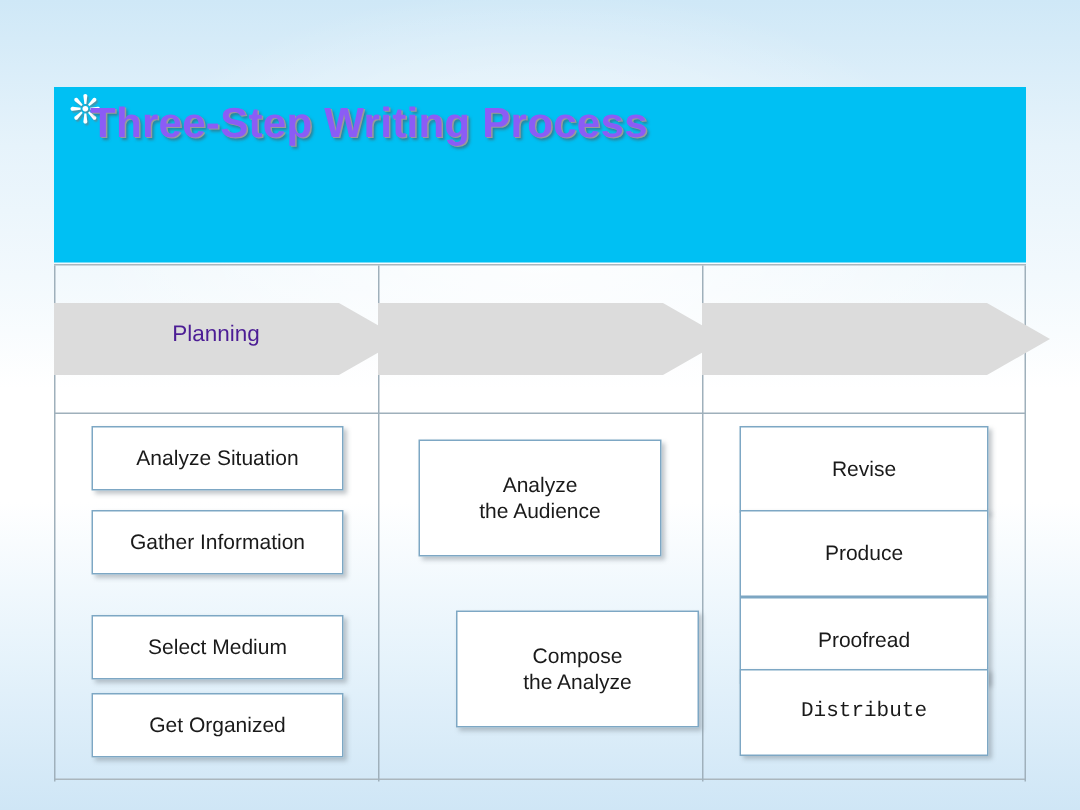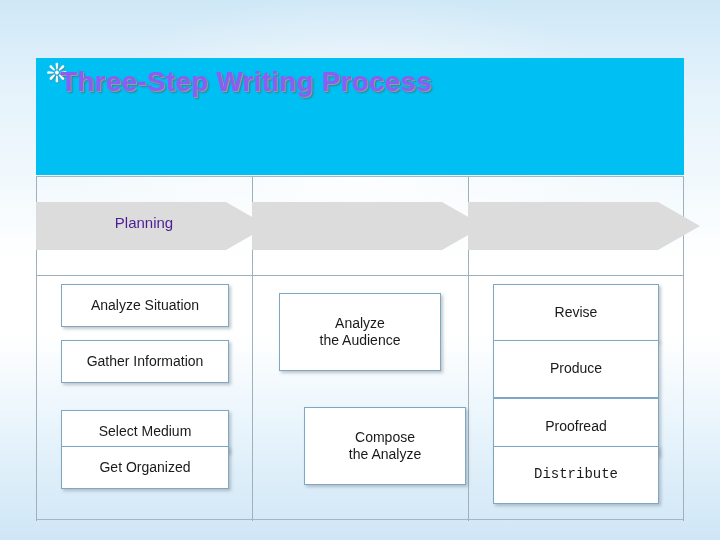--- a/index.html
+++ b/index.html
@@ -140,21 +140,21 @@
     font-size: 14px;
     color: #1a1a1a;
     line-height: 1.25;
   }
 
   
   .b-c1 { left: 61px; width: 168px; height: 43px; }
   .b-c1.r1 { top: 284px; }
   .b-c1.r2 { top: 340px; text-align: center; }
   .b-c1.r3 { top: 398px; margin-top: 12px; }
-  .b-c1.r4 { top: 446px; }
+  .b-c1.r4 { top: 462px; }
 
   
   .b-c2 { left: 279px; width: 162px; height: 78px; }
   .b-c2.r1 { top: 293px; }
   .b-c2.r2 { top: 407px; margin-left: 25px; }
 
   
   .b-c3 { left: 493px; width: 166px; height: 58px; }
   .b-c3.r1 { top: 284px; }
   .b-c3.r2 { top: 340px; justify-content: center; }

